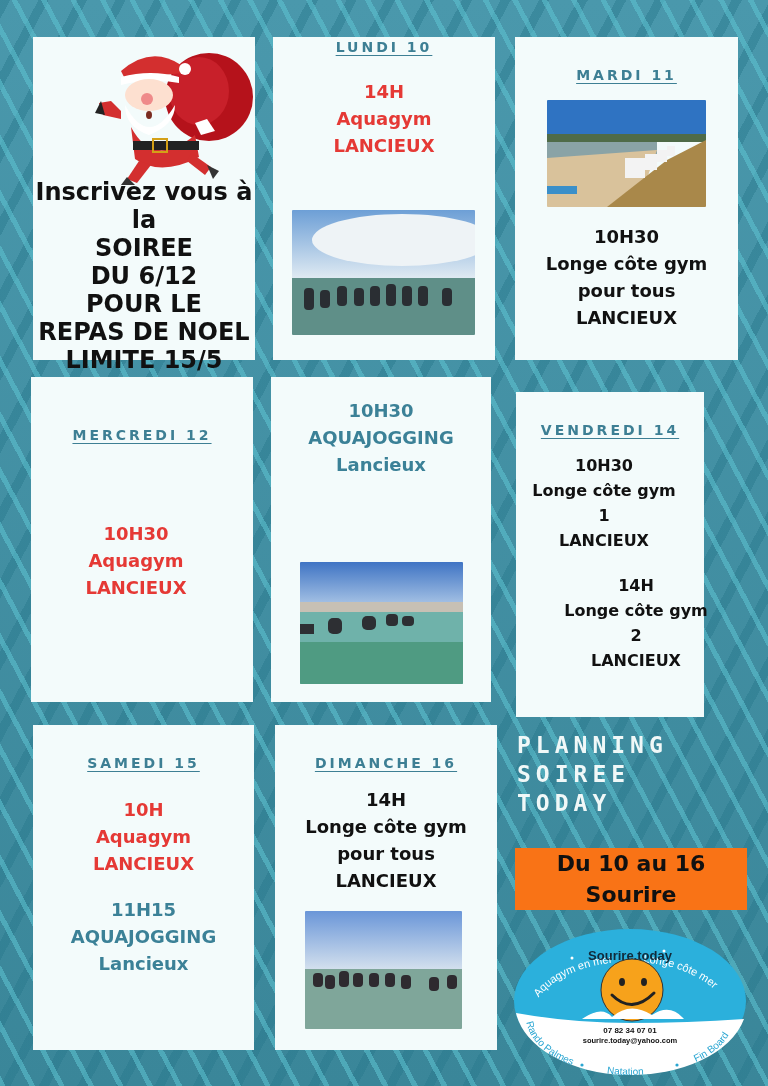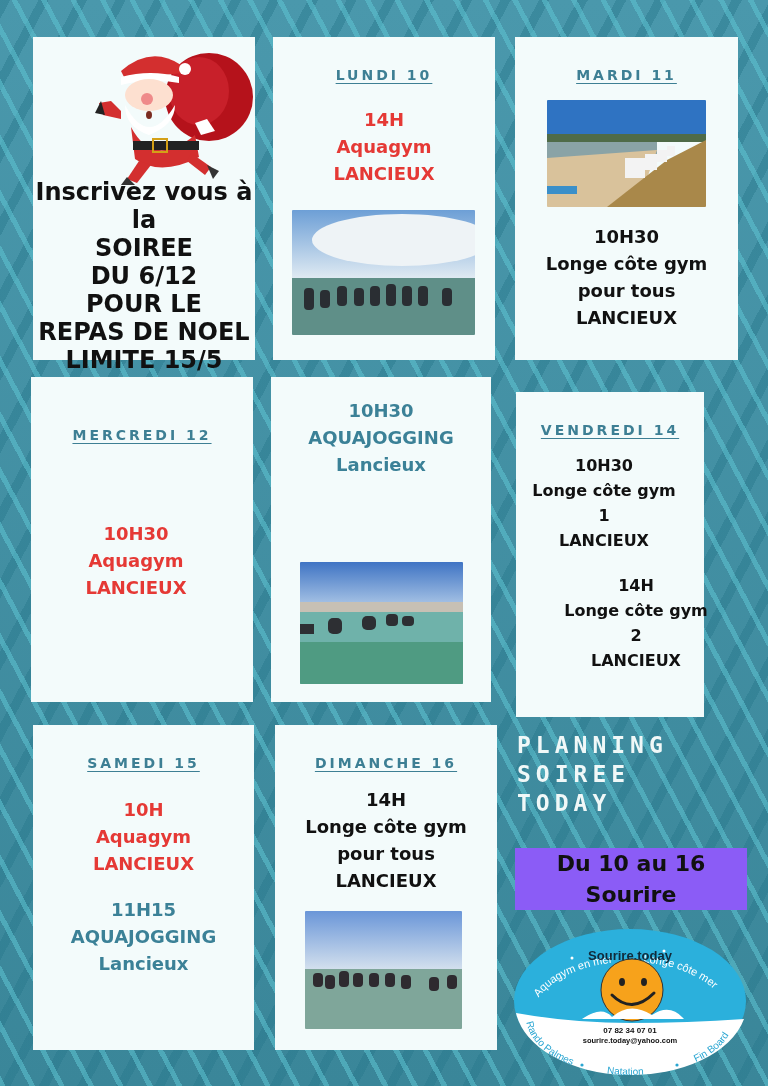--- a/index.html
+++ b/index.html
@@ -36,21 +36,21 @@
   .photo { position: absolute; border-radius: 1px; overflow: hidden; }
   .photo svg { display: block; width: 100%; height: 100%; }
 
   .title {
     position: absolute; left: 517px; top: 731px;
     color: #f0f8f8; font-family: "DejaVu Sans Mono", monospace;
     font-weight: bold; font-size: 23px; letter-spacing: 5px; line-height: 29px;
   }
   .date-box {
     position: absolute; left: 515px; top: 848px; width: 232px; height: 62px;
-    background: #8b5cf6; text-align: center; color: #111;
+    background: #f97316; text-align: center; color: #111;
     font-family: "DejaVu Sans", sans-serif; font-weight: bold; font-size: 22px; line-height: 31px;
   }
   .logo { position: absolute; left: 512px; top: 927px; width: 236px; height: 148px; }
 </style>
 </head>
 <body>
 
 <div class="card" style="left:33px;top:37px;width:222px;height:323px;">
   <svg style="position:absolute;left:58px;top:12px;" width="166" height="138" viewBox="0 0 166 138">
     <ellipse cx="118" cy="48" rx="44" ry="44" fill="#b5121b"></ellipse>
@@ -77,21 +77,21 @@
     <div>Inscrivez vous  à la</div>
     <div>SOIREE</div>
     <div>DU 6/12</div>
     <div>POUR LE</div>
     <div>REPAS DE NOEL</div>
     <div>LIMITE 15/5</div>
   </div>
 </div>
 
 <div class="card" style="left:273px;top:37px;width:222px;height:323px;">
-  <div style="margin-top:28px;"><span class="day">LUNDI 10</span></div>
+  <div style=""><span class="day">LUNDI 10</span></div>
   <div class="blk red" style="margin-top:22px;">
     <div>14H</div>
     <div>Aquagym</div>
     <div>LANCIEUX</div>
   </div>
   <div class="photo" style="left:19px;top:173px;width:183px;height:125px;">
     <svg viewBox="0 0 183 125" preserveAspectRatio="none">
       <defs>
           <linearGradient id="sky1" x1="0" y1="0" x2="0" y2="1">
             <stop offset="0" stop-color="#6d9fd6"></stop>

